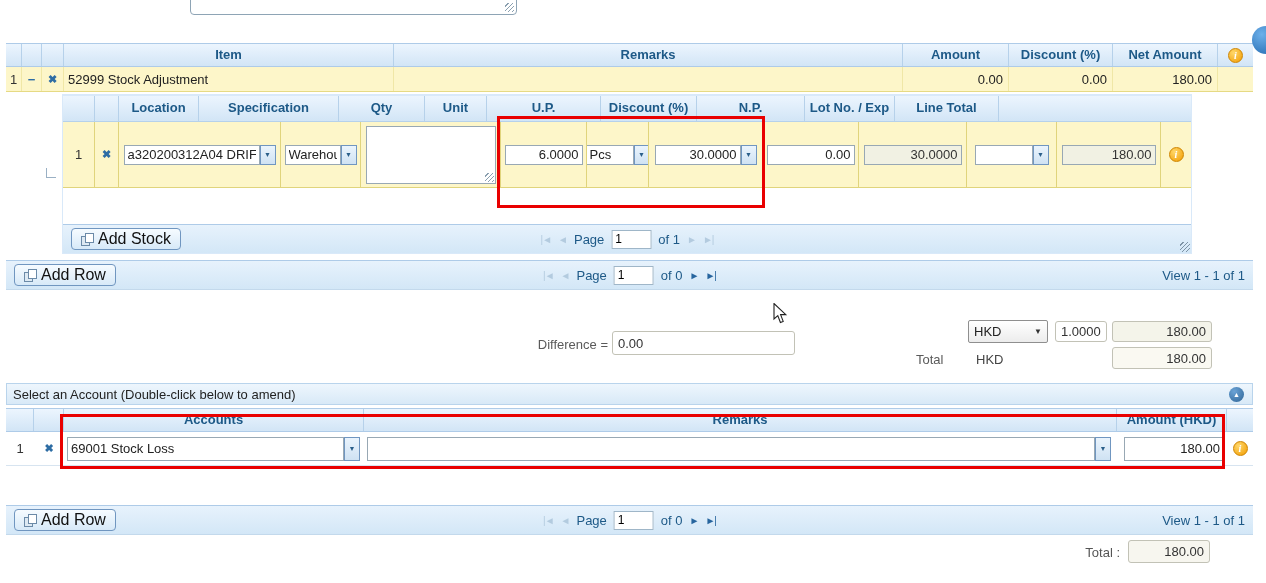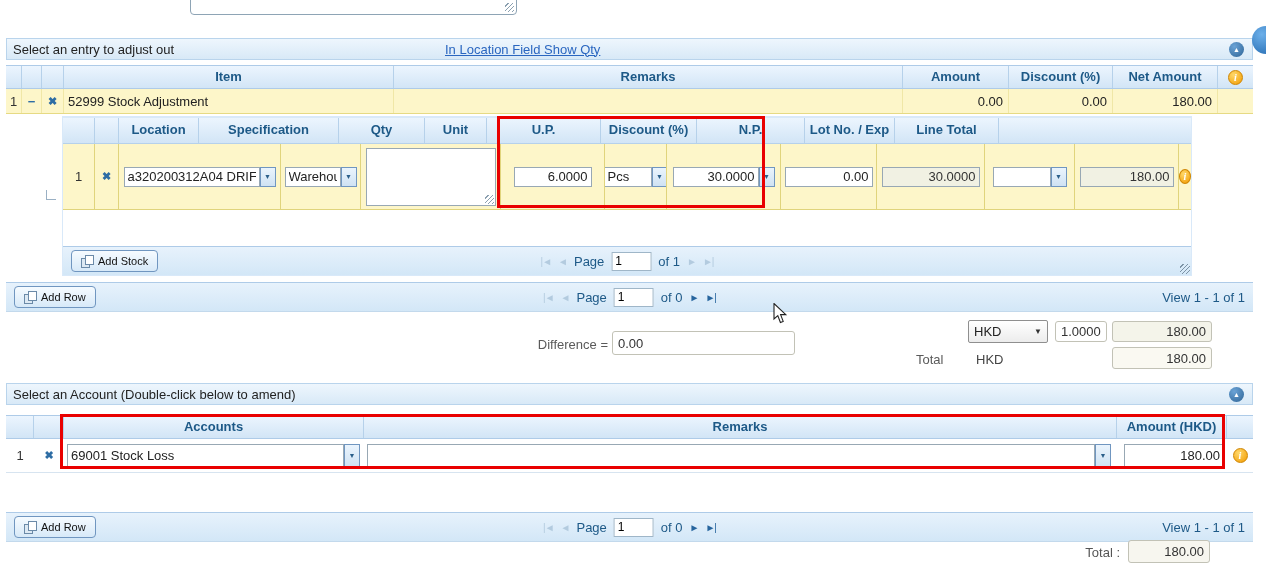--- a/index.html
+++ b/index.html
@@ -39,21 +39,21 @@
        box-sizing:border-box;overflow:hidden;flex:0 0 auto;}
   .sgfill{height:36px;background:#fff;}
   .sgfoot{position:relative;height:28px;background:linear-gradient(#e7f2fc,#d3e7f7);border-top:1px solid #aecbe8;
           display:flex;align-items:center;}
   .sgresize{position:absolute;right:2px;bottom:2px;width:10px;height:10px;
             background:repeating-linear-gradient(135deg,transparent 0 2px,#7d93a6 2px 3px);}
 
   .gfoot{position:relative;height:28px;background:linear-gradient(#e7f2fc,#d3e7f7);
          border-top:1px solid #aecbe8;border-bottom:1px solid #c3d9ec;display:flex;align-items:center;}
   .addbtn{display:inline-flex;align-items:center;gap:5px;height:22px;padding:0 9px;border:1px solid #7096c0;
-          border-radius:4px;background:linear-gradient(#f6fbff,#d7e9f8);font-size:11px;font-family:inherit;
+          border-radius:4px;background:linear-gradient(#f6fbff,#d7e9f8);font-size:16px;font-family:inherit;
           color:#111;cursor:pointer;margin-left:8px;white-space:nowrap;}
   .paste-icon{position:relative;width:12px;height:12px;display:inline-block;}
   .paste-icon::before{content:"";position:absolute;left:0;top:3px;width:7px;height:8px;border:1px solid #6b8aa8;background:#dde9f3;}
   .paste-icon::after{content:"";position:absolute;left:4px;top:0;width:7px;height:8px;border:1px solid #6b8aa8;background:#fff;}
 
   .pager{position:absolute;left:50%;transform:translateX(-50%);display:flex;align-items:center;gap:7px;color:#1d5987;}
   .pgbtn{font-size:10px;letter-spacing:-1px;cursor:pointer;white-space:nowrap;}
   .dis{color:#b3cbdf;}
   .en{color:#27659e;}
   .pginp{width:32px;height:17px;border:1px solid #9fb6c8;font-size:12px;padding:0 3px;font-family:inherit;}
@@ -101,27 +101,20 @@
 </head>
 <body>
 
 <div class="toptextarea">
   <span class="grip" style="right:2px;bottom:2px;"></span>
 </div>
 
 <div class="floatbtn"></div>
 
 <div class="panel" style="top:38px;">
-  <div class="phead">
-    <span class="ptitle">Select an entry to adjust out</span>
-    <a class="plink">In Location Field Show Qty</a>
-    <span class="collapse">
-      <span class="chev">▲</span>
-    </span>
-  </div>
 
   <div class="ghead" style="margin-top:5px;">
     <div class="hc" style="width:16px;"></div>
     <div class="hc" style="width:20px;"></div>
     <div class="hc" style="width:22px;"></div>
     <div class="hc" style="width:330px;">Item</div>
     <div class="hc" style="width:509px;">Remarks</div>
     <div class="hc" style="width:106px;">Amount</div>
     <div class="hc" style="width:104px;">Discount (%)</div>
     <div class="hc" style="width:105px;">Net Amount</div>
@@ -179,21 +172,21 @@
         <div class="sgc" style="width:80px;">
           <span class="combo">
             <input class="inp" style="width: 56px;" value="Warehou">
             <span class="dd">▼</span>
           </span>
         </div>
         <div class="sgc speccell" style="width:140px;">
           <textarea class="spec" style=""></textarea>
           <span class="grip" style="right:6px;bottom:5px;"></span>
         </div>
-        <div class="sgc" style="width:104px;">
+        <div class="sgc" style="width:86px;">
           <input class="inp tr" style="width: 78px;" value="6.0000">
         </div>
         <div class="sgc" style="width:62px;">
           <span class="combo">
             <input class="inp" style="width: 48px;" value="Pcs">
             <span class="dd">▼</span>
           </span>
         </div>
         <div class="sgc" style="width:114px;">
           <span class="combo">
@@ -275,21 +268,21 @@
 <input class="absinp tr" style="left: 1112px; top: 347px; width: 100px; height: 22px; background: rgb(250, 249, 242);" readonly="" value="180.00">
 
 <div class="panel" style="top:383px;">
   <div class="phead">
     <span class="ptitle">Select an Account (Double-click below to amend)</span>
     <span class="collapse">
       <span class="chev">▲</span>
     </span>
   </div>
 
-  <div class="ghead" style="margin-top:10px;">
+  <div class="ghead" style="margin-top:3px;">
     <div class="hc" style="width:28px;"></div>
     <div class="hc" style="width:30px;"></div>
     <div class="hc" style="width:300px;">Accounts</div>
     <div class="hc" style="width:753px;">Remarks</div>
     <div class="hc" style="width:110px;">Amount (HKD)</div>
     <div class="hc" style="flex:1 1 auto;border-right:none;"></div>
   </div>
 
   <div class="g2row">
     <div class="g2c" style="width:28px;justify-content:center;color:#333;">1</div>

